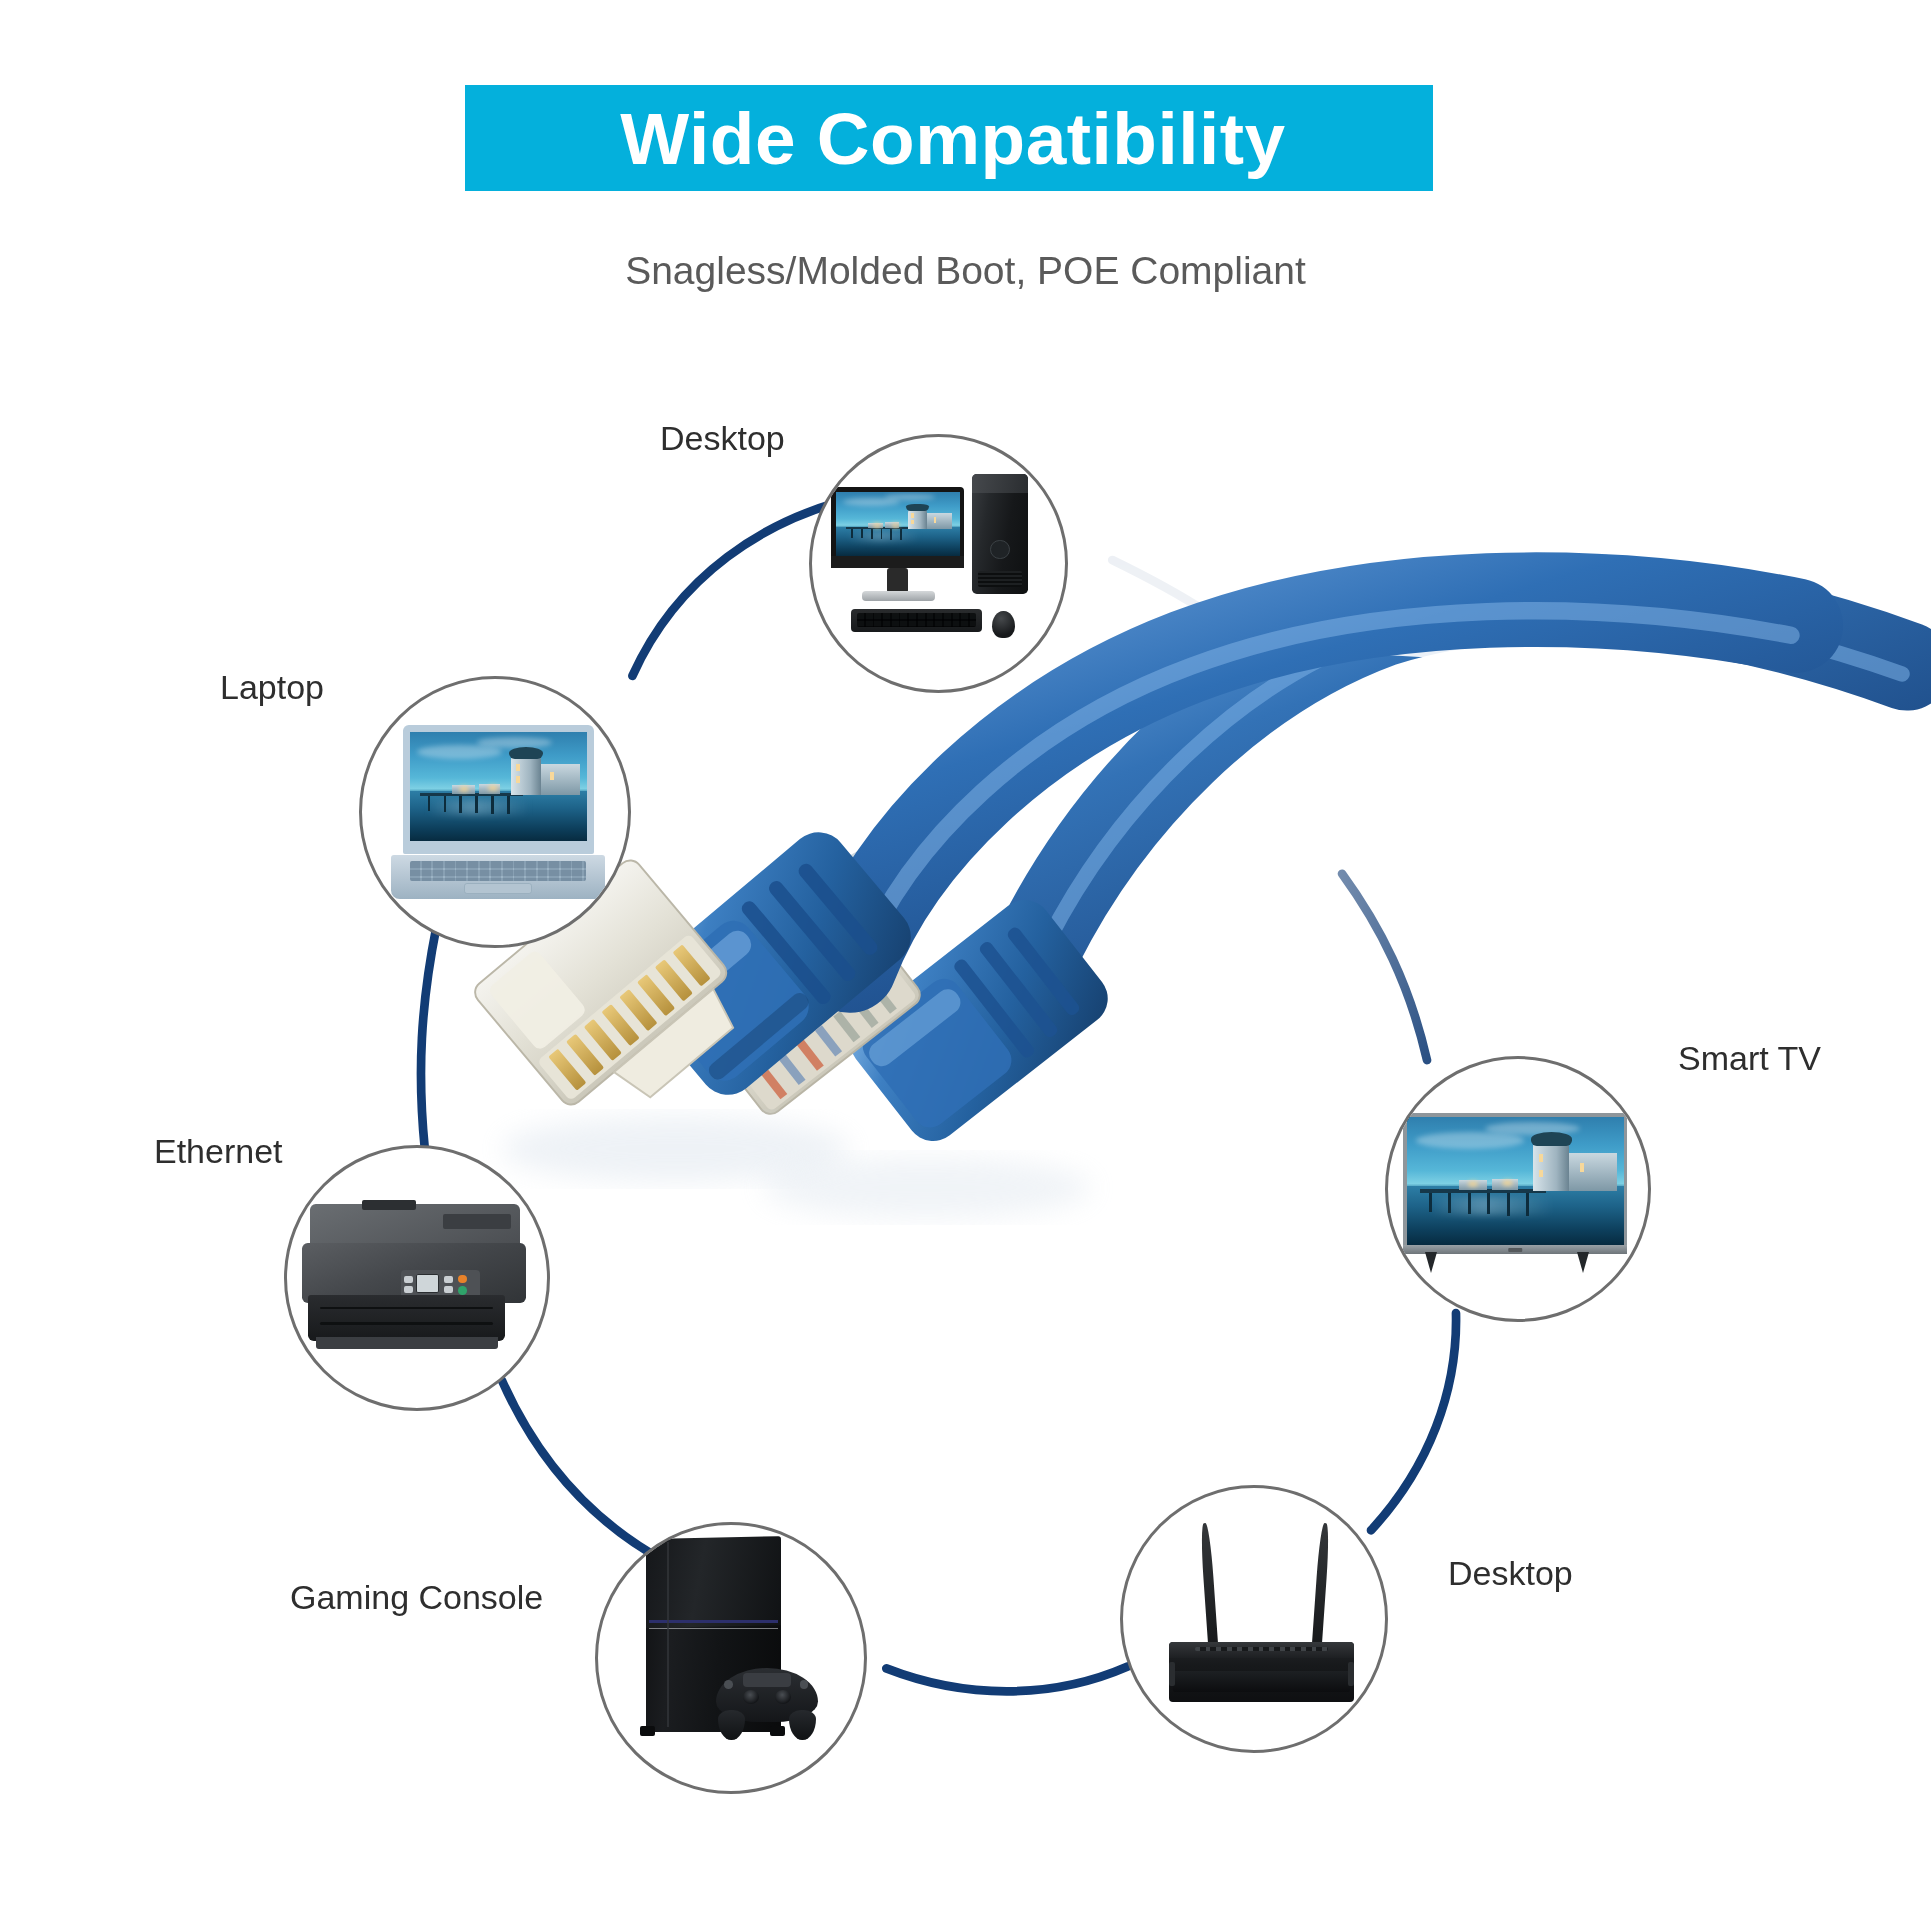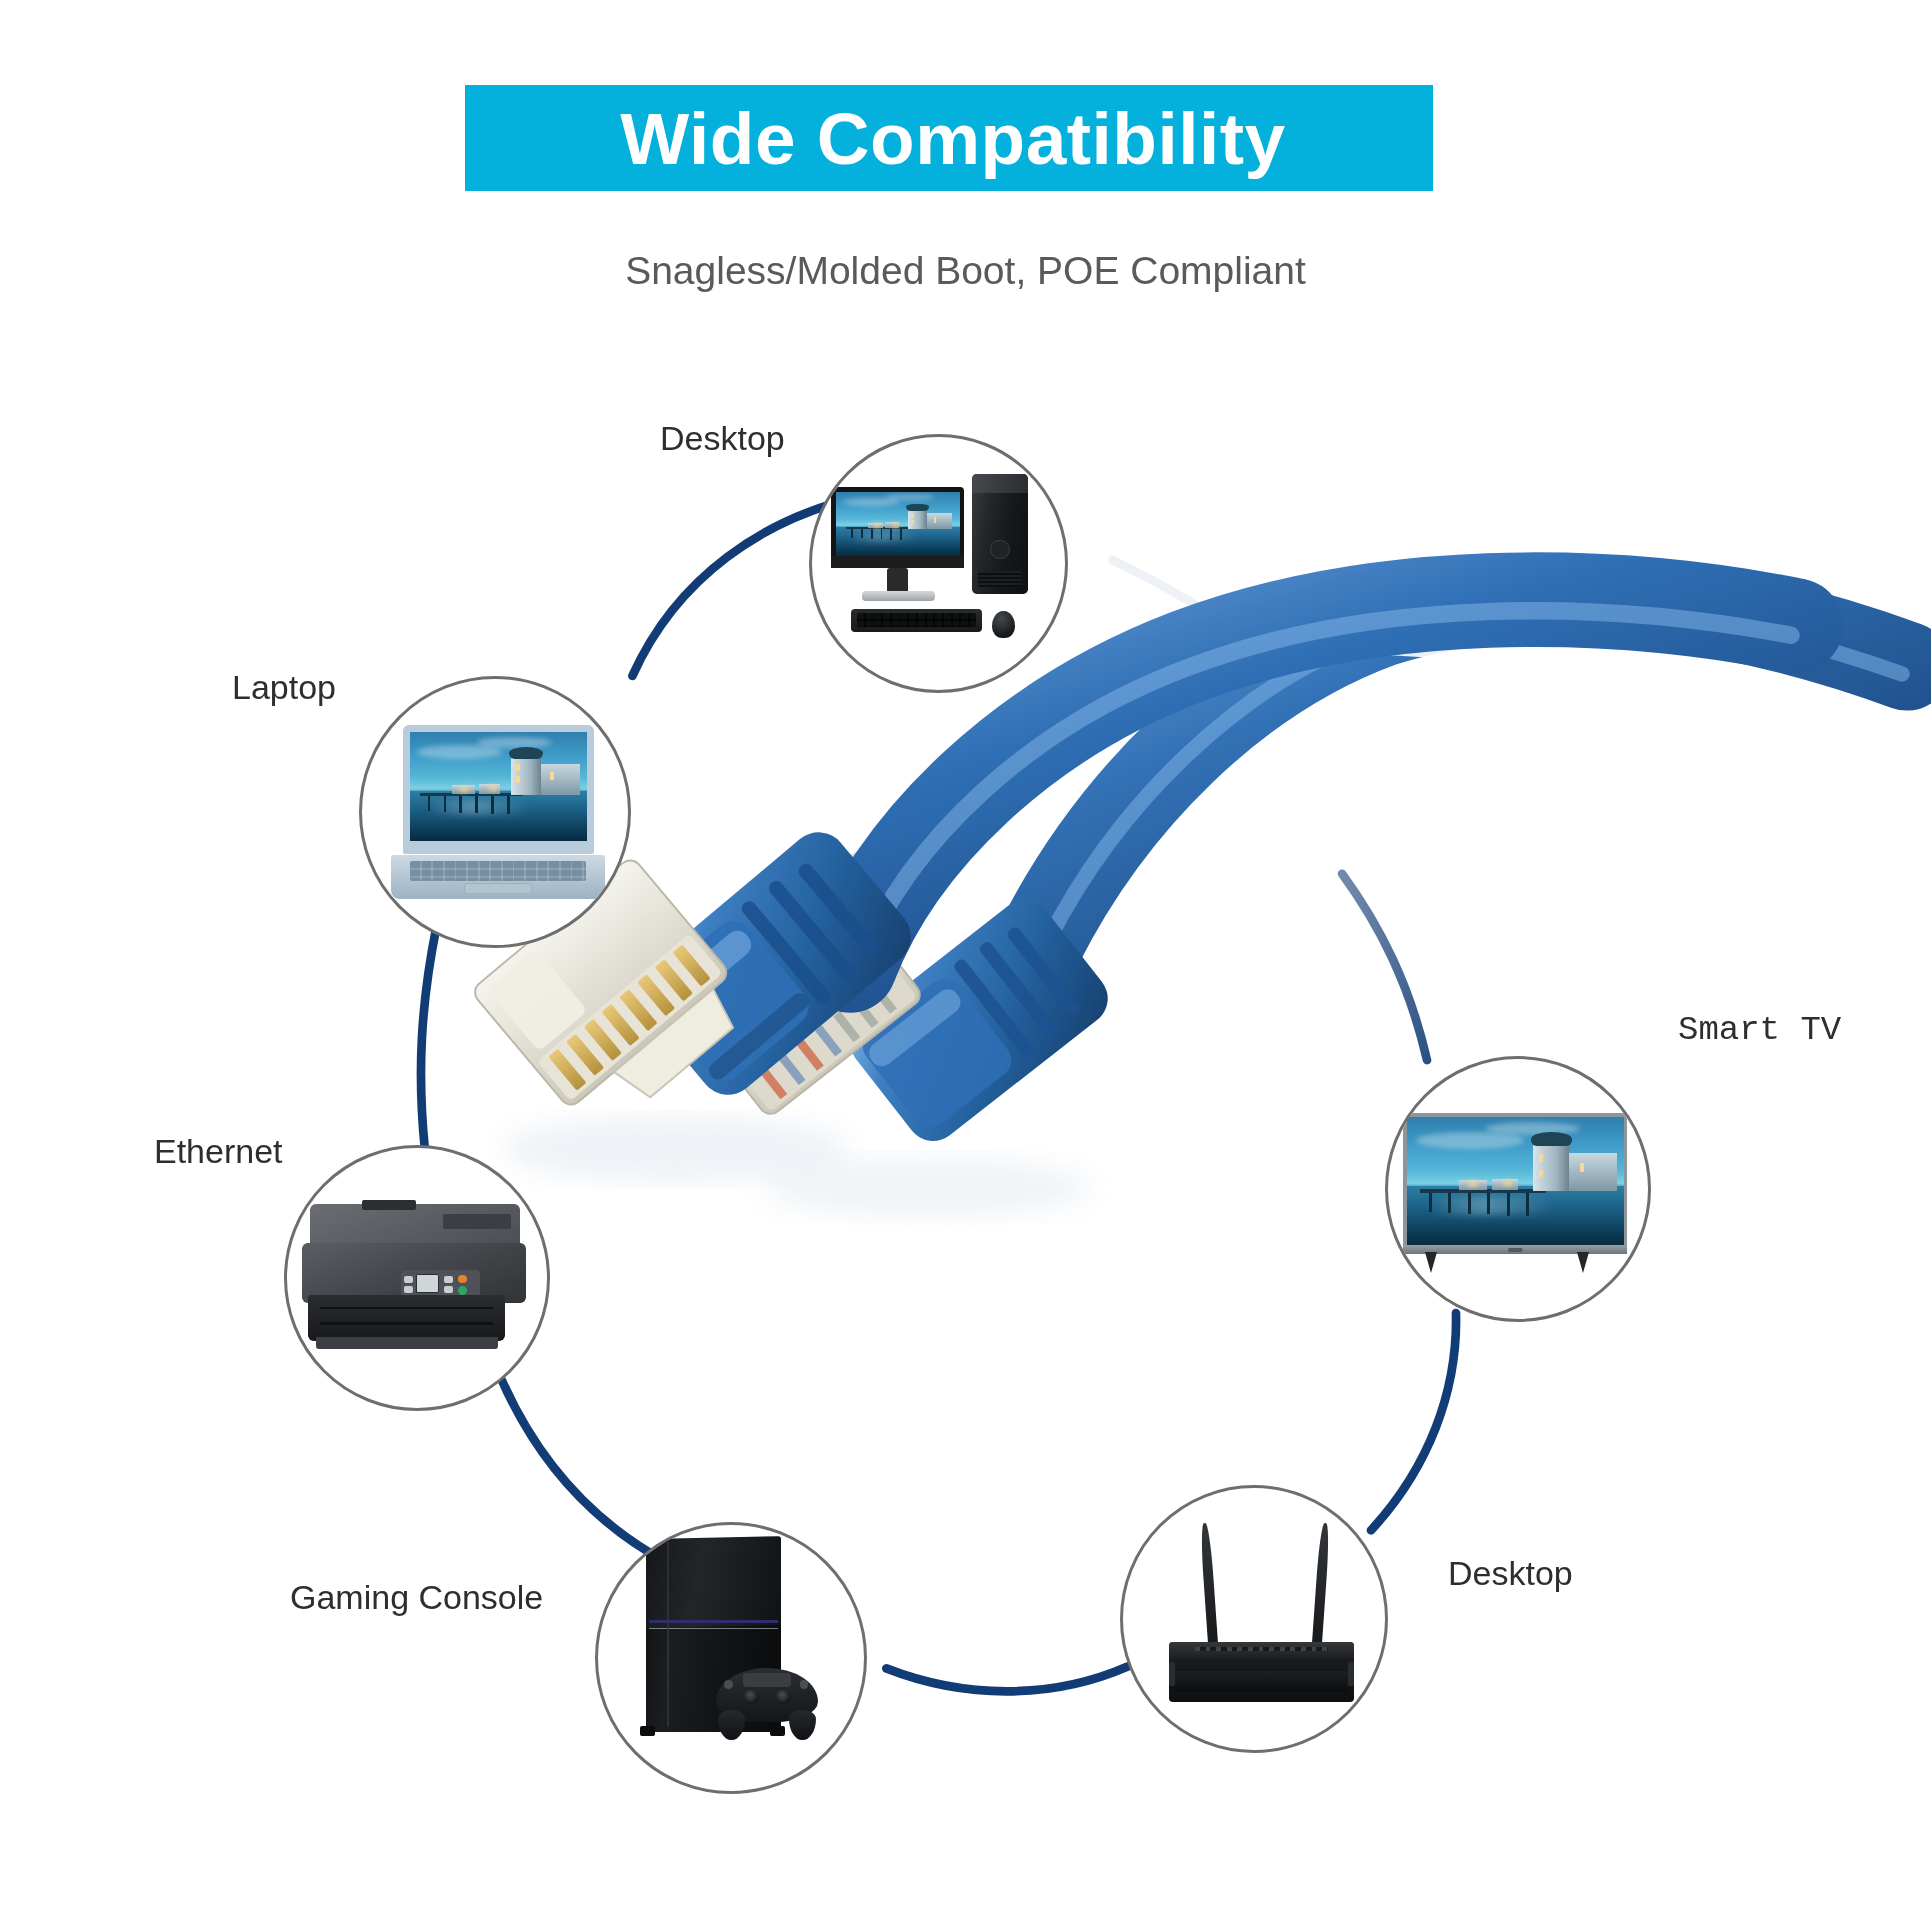--- a/index.html
+++ b/index.html
@@ -378,21 +378,21 @@
 
         <div class="kbd" style="left:39px; top:172px; width:131px; height:23px;">
           <div class="kbd-keys"></div>
         </div>
         <div class="mouse" style="left:180px; top:174px; width:23px; height:27px;"></div>
       </div>
     </div>
   </div>
 
   <div class="node">
-    <div class="node-label" style="left:232px; top:668px;">Laptop</div>
+    <div class="node-label" style="left:220px; top:668px;">Laptop</div>
     <div class="circle" style="left:359px; top:676px; width:272px; height:272px;">
       <div class="art">
         <div class="lap-lid" style="left:41px; top:46px; width:191px; height:129px;">
           <div class="lap-screen">
             <div class="scene">
               <div class="sc-cloud" style="left:4%;  top:12%; width:48%; height:13%;"></div>
               <div class="sc-cloud" style="left:38%; top:5%;  width:42%; height:10%;"></div>
               <div class="sc-sea"></div>
               <div class="sc-deck" style="left:6%;  top:56%; width:58%; height:3%;"></div>
               <div class="sc-pier" style="left:10%; top:59%; width:2.9px; height:14%;"></div>
@@ -486,21 +486,21 @@
           <div class="rt-vents"></div>
           <div class="rt-front"></div>
           <div class="rt-side" style="left:0;"></div>
           <div class="rt-side" style="right:0;"></div>
         </div>
       </div>
     </div>
   </div>
 
   <div class="node">
-    <div class="node-label" style="left:1678px; top:1011px;font-family:Liberation Mono, monospace;">Smart TV</div>
+    <div class="node-label" style="left:1678px; top:1039px;">Smart TV</div>
     <div class="circle" style="left:1385px; top:1056px; width:266px; height:266px;">
       <div class="art">
         <div class="tv-frame" style="left:15.4px; top:54px; width:224px; height:141px;">
           <div class="tv-screen">
             <div class="scene">
               <div class="sc-cloud" style="left:4%;  top:12%; width:50%; height:13%;"></div>
               <div class="sc-cloud" style="left:36%; top:4%;  width:44%; height:10%;"></div>
               <div class="sc-sea"></div>
               <div class="sc-deck" style="left:6%;  top:56%; width:58%; height:3%;"></div>
               <div class="sc-pier" style="left:10%; top:59%; width:2.9px; height:15%;"></div>

